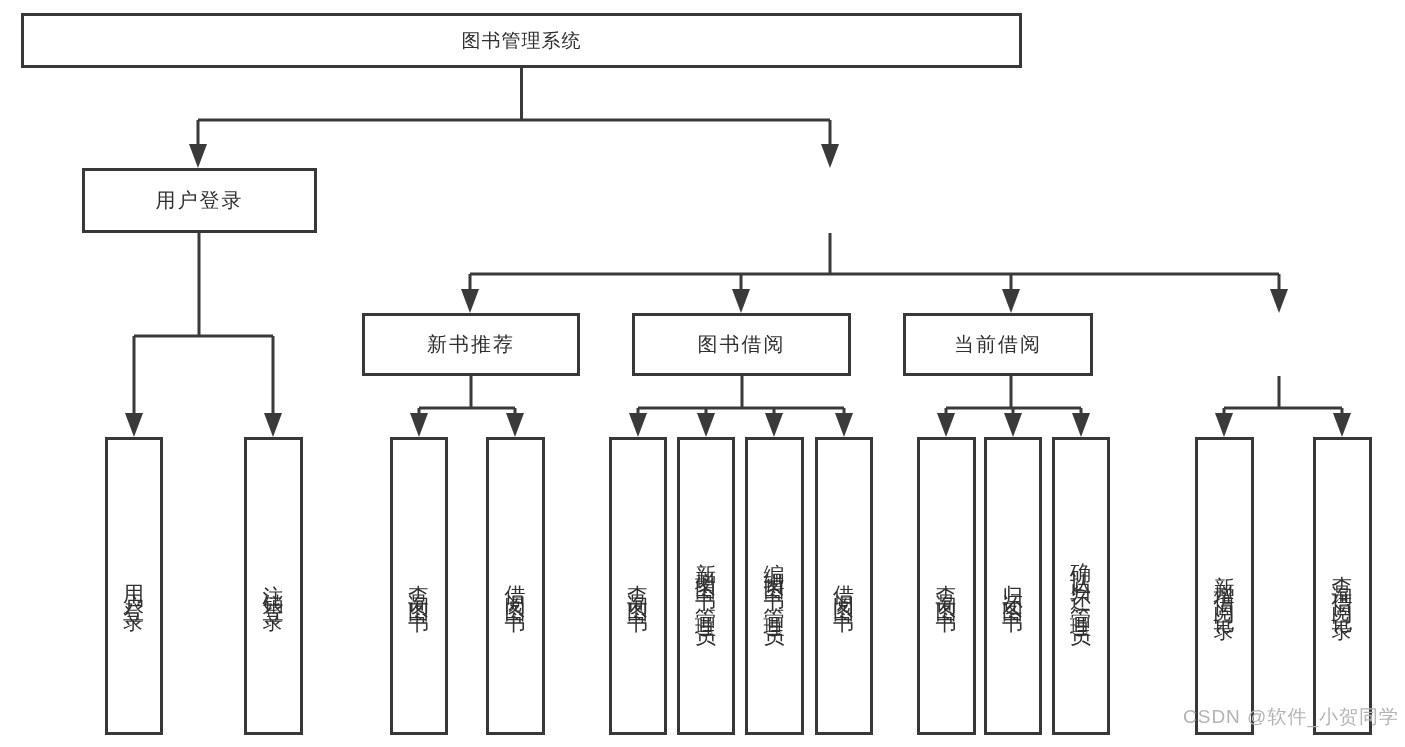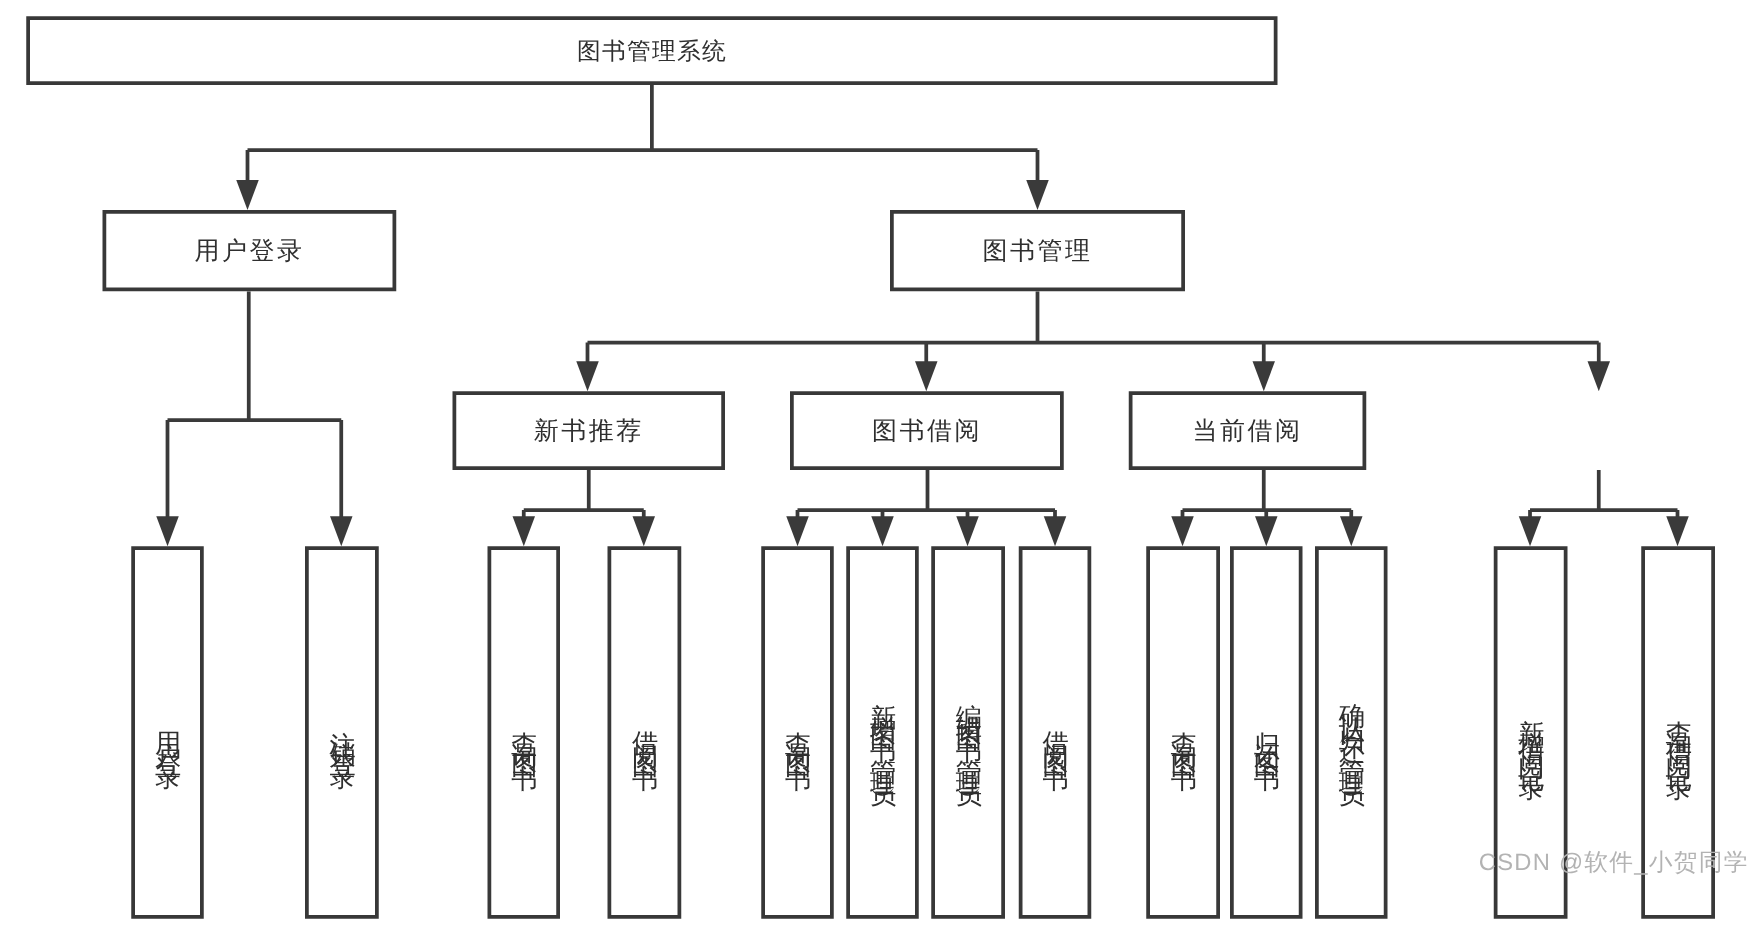--- a/index.html
+++ b/index.html
@@ -45,21 +45,21 @@
     writing-mode: vertical-rl;
     text-orientation: mixed;
     font-size: 21px;
     letter-spacing: 9px;
     line-height: 1;
     white-space: nowrap;
   }
   .watermark {
     position: absolute;
     left: 1183px;
-    top: 677px;
+    top: 704px;
     font-size: 19px;
     color: #b3b3b3;
     letter-spacing: 1px;
     z-index: 5;
     white-space: nowrap;
   }
 </style>
 </head>
 <body>
 
@@ -97,23 +97,20 @@
       <polygon points="1342,437 1333,413 1351,413"></polygon>
     </g>
   </svg>
 
   <div class="node root-node" style="left:21px;top:13px;width:1001px;height:55px">
     <span>图书管理系统</span>
   </div>
 
   <div class="node h-node" style="left:82px;top:168px;width:235px;height:65px">
     <span>用户登录</span>
-  </div>
-  <div class="node h-node" style="left:712px;top:168px;width:236px;height:65px">
-    <span>图书管理</span>
   </div>
 
   <div class="node h-node" style="left:632px;top:313px;width:219px;height:63px">
     <span>图书借阅</span>
   </div>
   <div class="node h-node" style="left:362px;top:313px;width:218px;height:63px">
     <span>新书推荐</span>
   </div>
   <div class="node h-node" style="left:903px;top:313px;width:190px;height:63px">
     <span>当前借阅</span>

